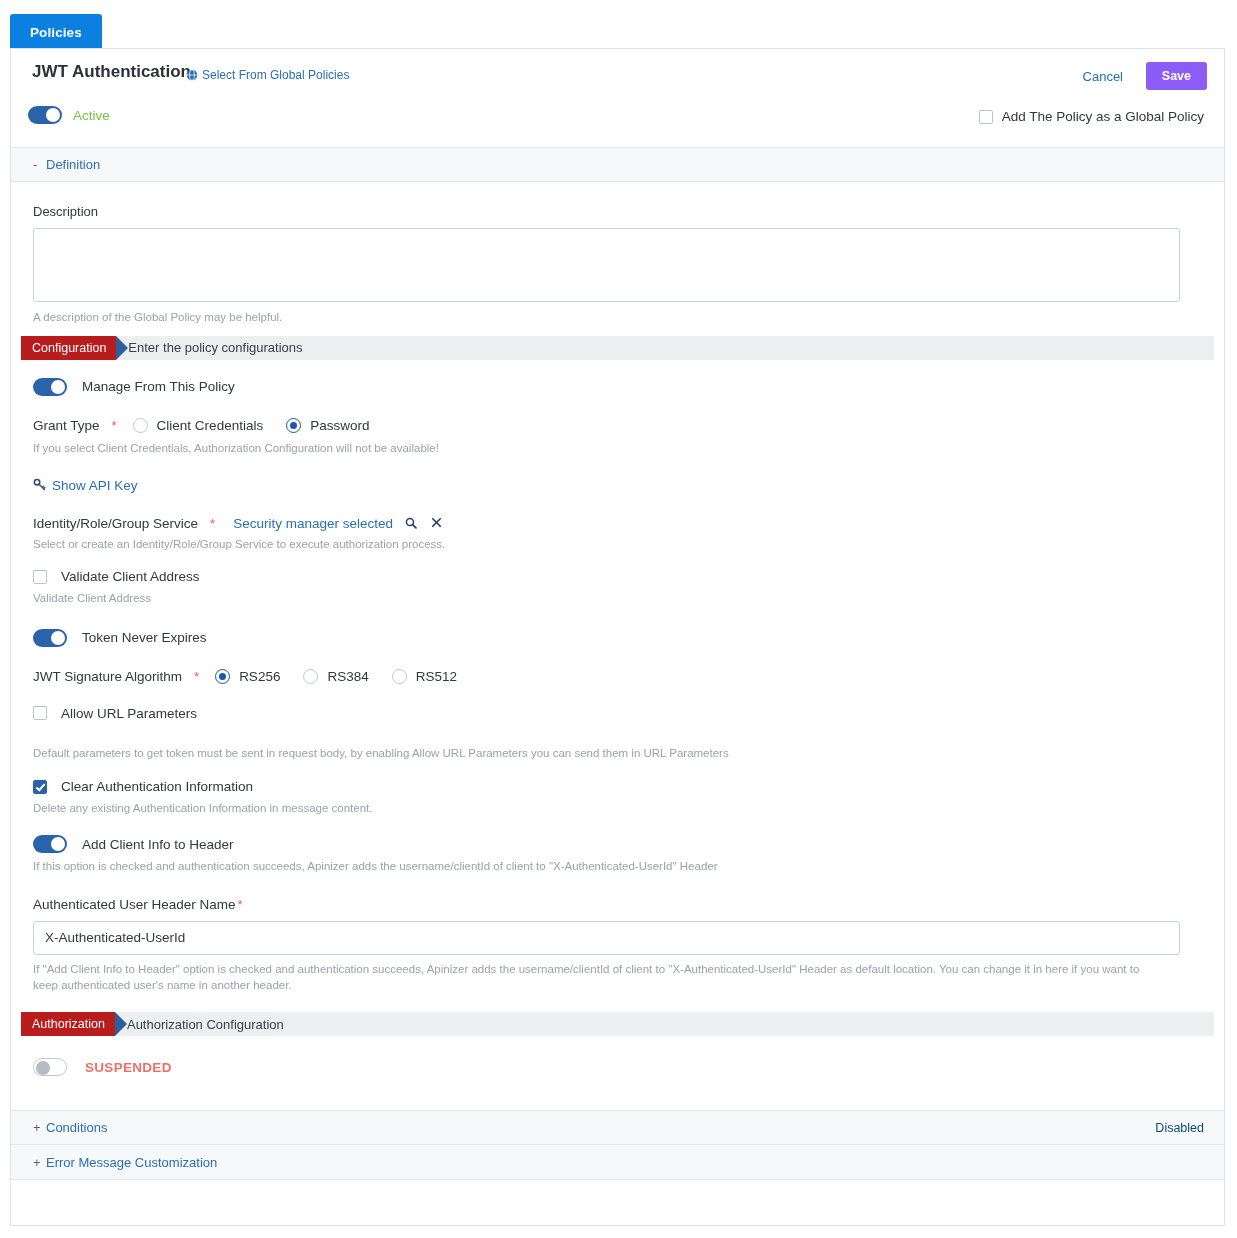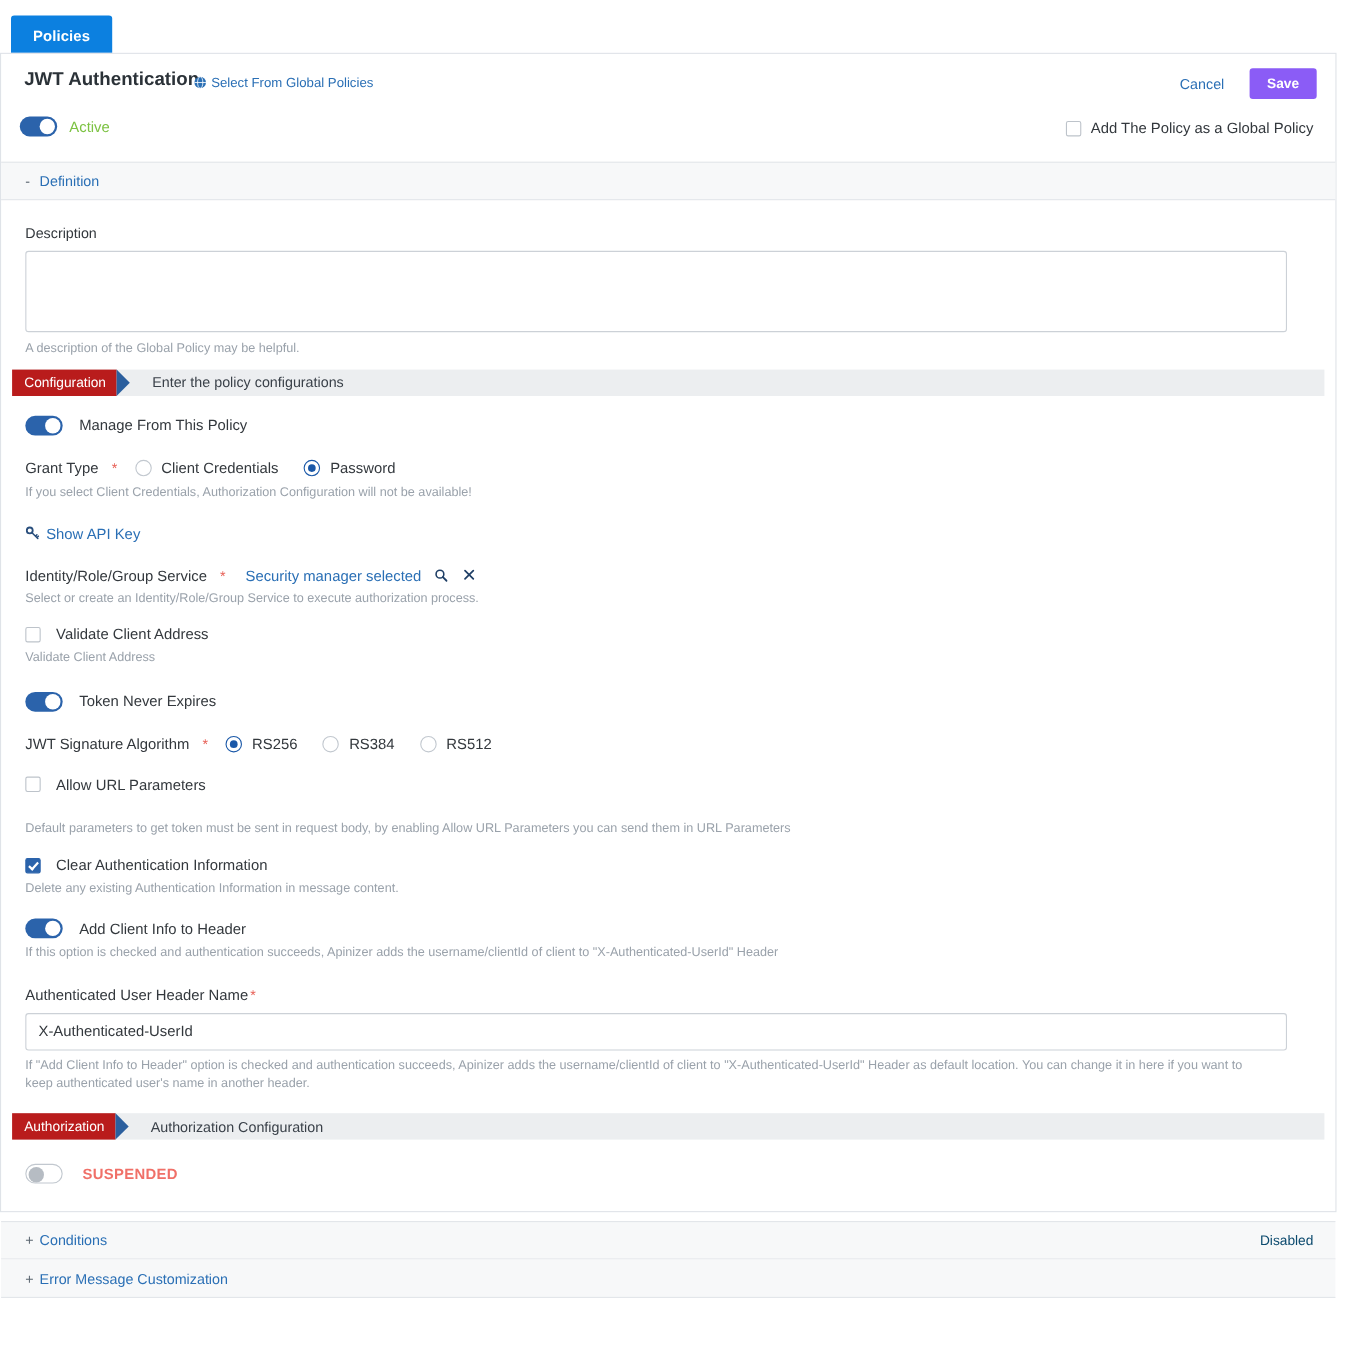--- a/index.html
+++ b/index.html
@@ -34,23 +34,23 @@
     color: #ffffff;
     font-weight: bold;
     font-size: 13.5px;
     border-radius: 3px 3px 0 0;
     letter-spacing: .1px;
   }
 
   
   .card {
     position: absolute;
-    left: 0; top: 48px;
+    left: 10px; top: 48px;
     width: 1215px;
-    height: 1054px;
+    height: 1178px;
     border: 1px solid #dfe3e8;
     background: #ffffff;
     box-sizing: border-box;
   }
 
   
   .title-row {
     position: relative;
     height: 50px;
   }
@@ -257,21 +257,21 @@
   .ribbon-tag::after {
     content: "";
     position: absolute;
     right: -12px; top: 0;
     width: 0; height: 0;
     border-top: 12px solid transparent;
     border-bottom: 12px solid transparent;
     border-left: 12px solid #2b5f9e;
   }
   .ribbon-text {
-    margin-left: 32px;
+    margin-left: 12px;
     font-size: 13px;
     color: #3a4149;
   }
 
   
   .cfg { padding: 0 22px; }
   .row { display: flex; align-items: center; gap: 10px; }
   .mt22 { margin-top: 22px; }
   .mt18 { margin-top: 18px; }
   .mt16 { margin-top: 16px; }

